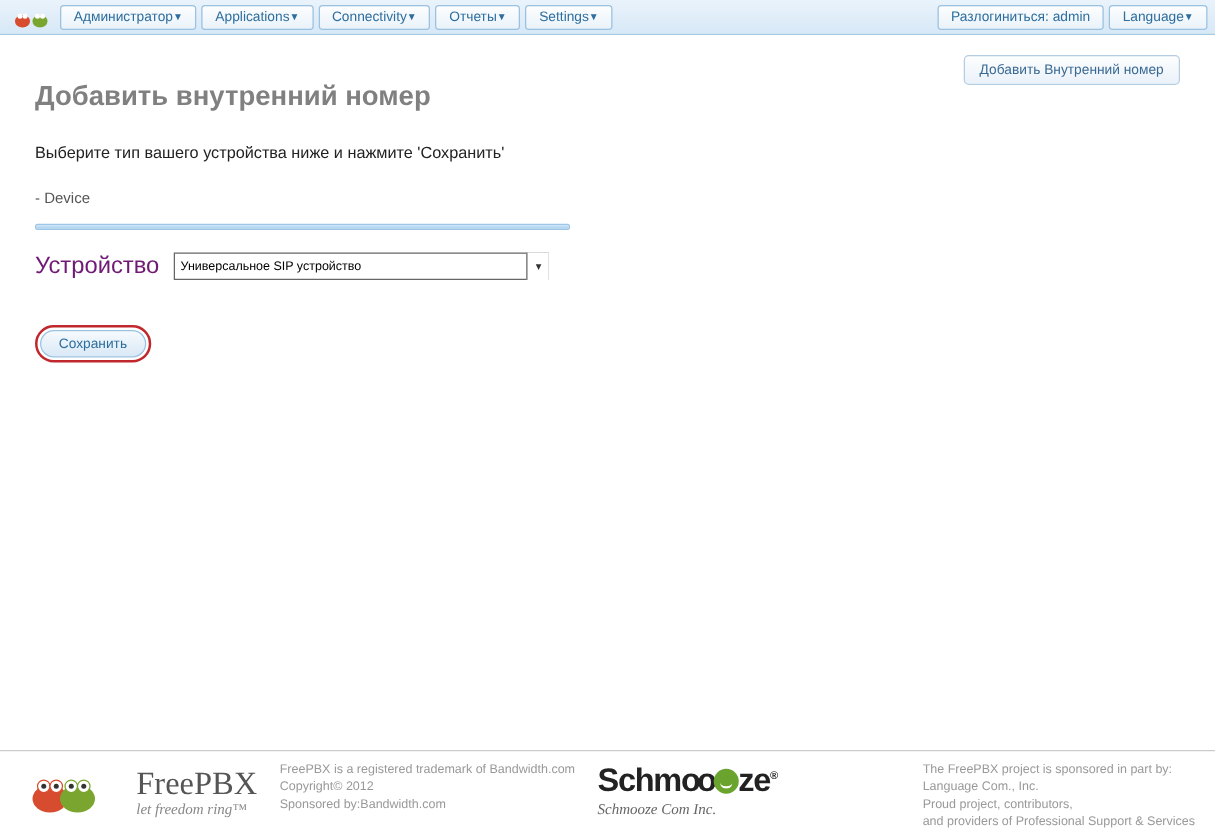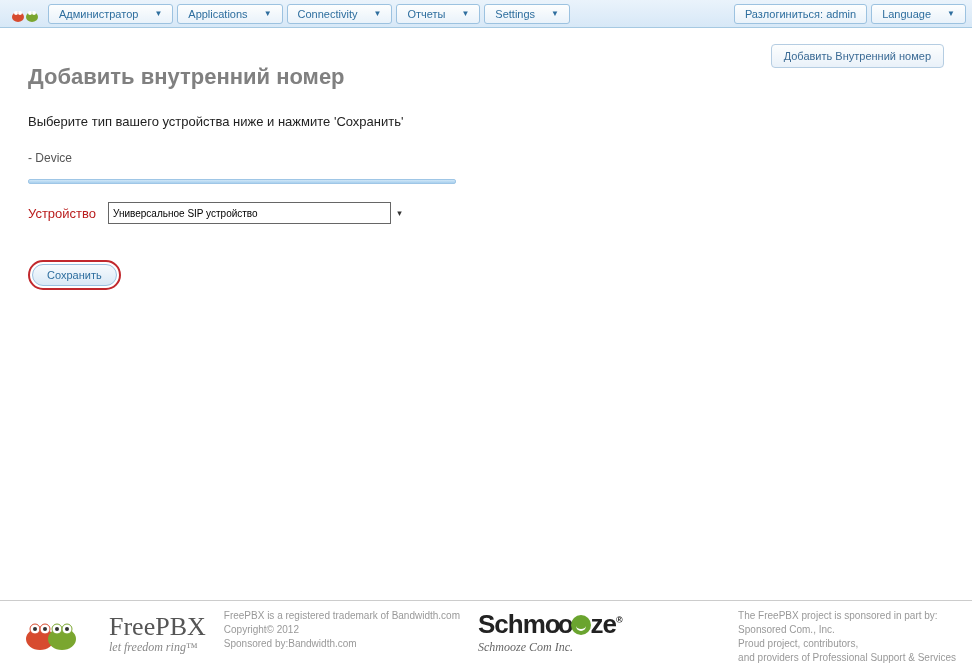--- a/index.html
+++ b/index.html
@@ -32,21 +32,21 @@
     .menu-btn {
       background: linear-gradient(to bottom, #fdfefe 0%, #e9f2fa 100%);
       border: 1px solid #9cc2e0;
       border-radius: 3px;
       padding: 3px 10px;
       font-size: 11px;
       color: #2e6e9e;
       cursor: pointer;
       display: inline-flex;
       align-items: center;
-      gap: 16px;
+      gap: 0;
       white-space: nowrap;
     }
     .menu-btn .arrow {
       font-size: 8px;
       color: #2e6e9e;
     }
     .spacer { flex: 1; }
     .content {
       padding: 20px 28px;
       position: relative;
@@ -90,22 +90,22 @@
       border-radius: 2px;
       margin-bottom: 18px;
     }
     .form-row {
       display: flex;
       align-items: center;
       gap: 12px;
       margin-bottom: 36px;
     }
     .form-label {
-      font-size: 13px;
-      color: #b91c1c;
+      font-size: 19px;
+      color: #701a75;
     }
     .select-wrap {
       position: relative;
       display: inline-block;
     }
     select.device-select {
       width: 300px;
       height: 22px;
       font-size: 10px;
       border: 1px solid #666;
@@ -319,17 +319,17 @@
     <div>Sponsored by:Bandwidth.com</div>
   </div>
   <div class="schmooze-logo">
     <div class="main">
       <span>Schm</span><span style="letter-spacing:-3px">oo</span><span class="green-o"></span><span>ze</span><span class="reg">®</span>
     </div>
     <div class="sub">Schmooze Com Inc.</div>
   </div>
   <div class="footer-col" style="margin-left:auto">
     <div>The FreePBX project is sponsored in part by:</div>
-    <div>Sponsored Com., Inc.</div>
+    <div>Language Com., Inc.</div>
     <div>Proud project, contributors,</div>
     <div>and providers of Professional Support &amp; Services</div>
   </div>
 </div>
 
 </body></html>

